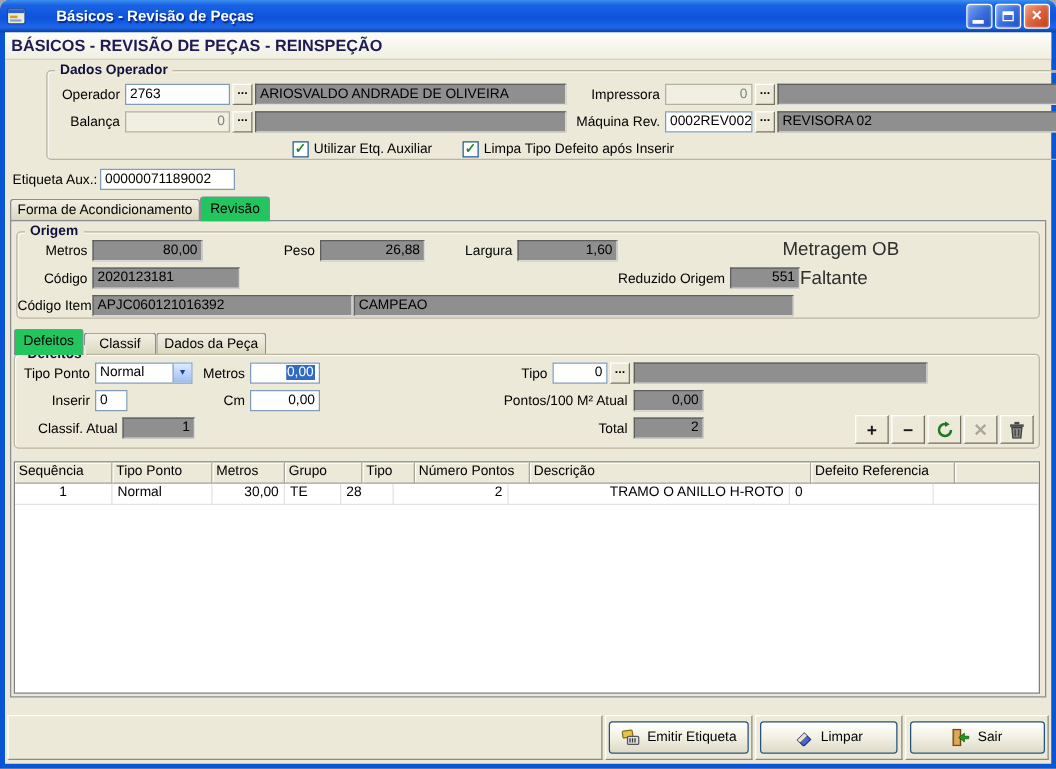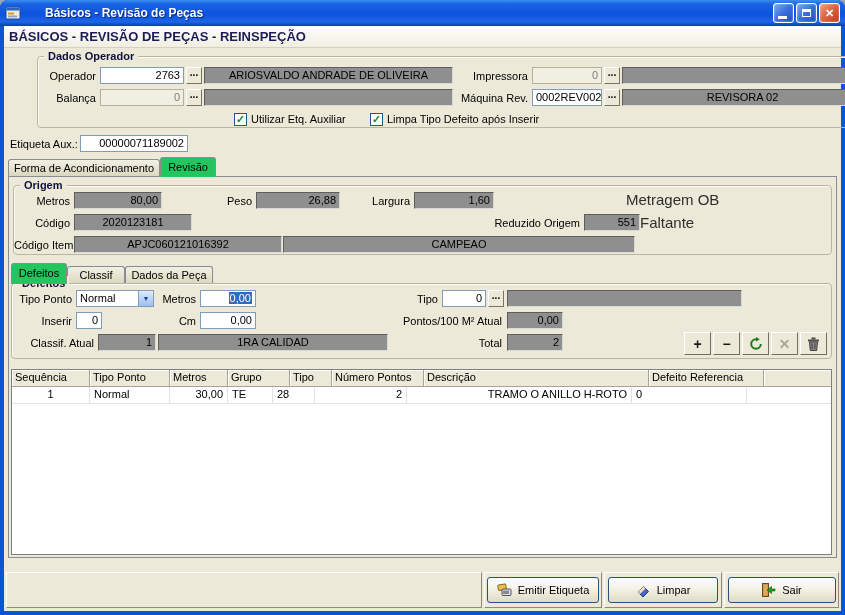--- a/index.html
+++ b/index.html
@@ -29,26 +29,26 @@
     background:linear-gradient(180deg,#FDFDFB,#F1EFE2); border-bottom:1px solid #D5D1BD;
     display:flex; align-items:center; padding:0 5px; font-weight:bold; font-size:13px; color:#1C1C55; }
   .grp { position:absolute; border:1px solid #B9B5A0; border-radius:4px;
     box-shadow:inset 1px 1px 0 #FBFAF6; }
   .grp-legend { position:absolute; top:-8px; left:6px; background:#ECE9D8; padding:0 4px;
     font-weight:bold; color:#10103F; line-height:14px; white-space:nowrap; }
   .lbl  { position:absolute; text-align:right; line-height:15px; white-space:nowrap; }
   .lbl-l{ position:absolute; text-align:left;  line-height:15px; white-space:nowrap; }
   .big-lbl { position:absolute; font-size:15px; color:#2E2E2E; white-space:nowrap; }
   .wfield { position:absolute; height:17px; background:#fff; border:1px solid #7F9DB9;
-    padding:1px 3px; line-height:13px; overflow:hidden; white-space:nowrap;text-align:right; }
+    padding:1px 3px; line-height:13px; overflow:hidden; white-space:nowrap; }
   .gfield { position:absolute; height:17px; background:#F1EFE2; border:1px solid #B3B09C;
     color:#7E7E7E; padding:1px 3px; line-height:13px; overflow:hidden; white-space:nowrap; }
   .dfield { position:absolute; height:17px; background:#8F8F8F;
     border:1px solid #5E5E5E; border-right-color:#D9D9D9; border-bottom-color:#D9D9D9;
-    color:#000; padding:1px 3px; line-height:13px; overflow:hidden; white-space:nowrap;text-align:center; }
+    color:#000; padding:1px 3px; line-height:13px; overflow:hidden; white-space:nowrap; }
   .r { text-align:right; }
   .dots { position:absolute; width:16px; height:17px; background:#ECE9D8;
     border:1px solid; border-color:#FFFFFF #77745F #77745F #FFFFFF;
     text-align:center; line-height:10px; font-weight:bold; font-size:10px; }
   .cbwrap { position:absolute; display:flex; align-items:center; gap:4px; height:14px; }
   .cb { width:13px; height:13px; background:#fff; border:1px solid #1D5987;
     display:flex; align-items:center; justify-content:center; }
   .cb .check { color:#1E8F1E; font-weight:bold; font-size:11px; line-height:1; }
   .tab { position:absolute; background:linear-gradient(180deg,#F2F0E4,#DBD7BE);
     border:1px solid #898C95; border-bottom:none; border-radius:3px 3px 0 0;
@@ -205,21 +205,20 @@
 
         <span class="lbl" style="left:14px; top:30px; width:46px;">Inserir</span>
         <div class="wfield" style="left:64px; top:28px; width:26px;">0</div>
         <span class="lbl" style="left:148px; top:30px; width:36px;">Cm</span>
         <div class="wfield r" style="left:188px; top:28px; width:56px;">0,00</div>
         <span class="lbl" style="left:306px; top:30px; width:184px;">Pontos/100 M² Atual</span>
         <div class="dfield r" style="left:495px; top:28px; width:56px;">0,00</div>
 
         <span class="lbl" style="left:2px; top:52px; width:80px;">Classif. Atual</span>
         <div class="dfield r" style="left:86px; top:50px; width:58px;">1</div>
-        <div class="dfield" style="left:146px; top:50px; width:230px;">1RA CALIDAD</div>
         <span class="lbl" style="left:420px; top:52px; width:70px;">Total</span>
         <div class="dfield r" style="left:495px; top:50px; width:56px;">2</div>
 
         <div class="tool" style="left:672px; top:48px;">
             <span>+</span>
           </div>
         <div class="tool" style="left:701px; top:48px;">
             <span>−</span>
           </div>
         <div class="tool" style="left:730px; top:48px;">

